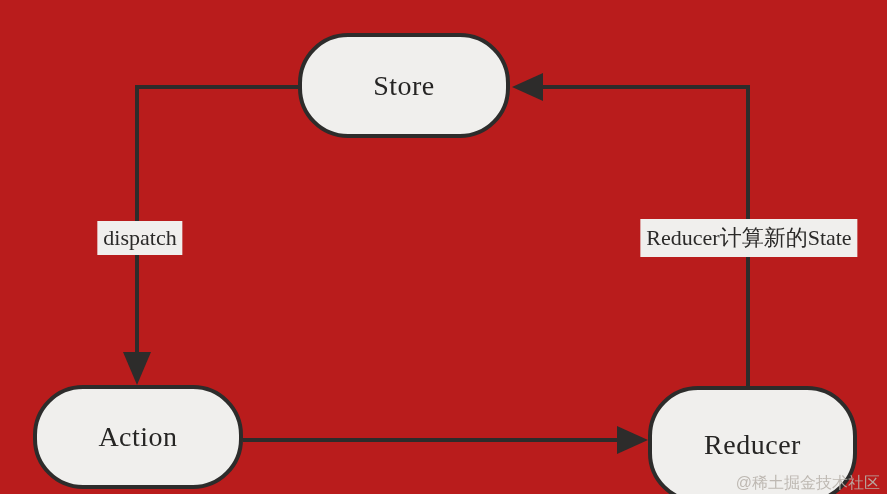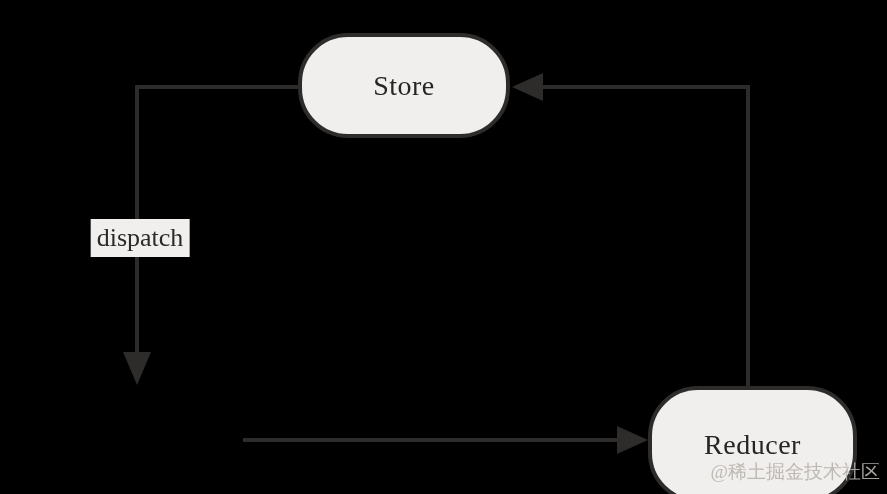--- a/index.html
+++ b/index.html
@@ -4,21 +4,21 @@
 <style>
   html, body {
     margin: 0;
     padding: 0;
     background: #f0efed;
   }
   .canvas {
     position: relative;
     width: 887px;
     height: 494px;
-    background: #000000;
+    background: #b91c1c;
     overflow: hidden;
     font-family: "Liberation Serif", "DejaVu Serif", serif;
   }
   .node {
     position: absolute;
     border: 4px solid #2d2c2b;
     border-radius: 50px;
     background: #f0efed;
     display: flex;
     align-items: center;
@@ -72,40 +72,40 @@
     border-top: 14px solid transparent;
     border-bottom: 14px solid transparent;
     border-right: 31px solid #2d2c2b;
   }
 
   .edge-label {
     position: absolute;
     transform: translate(-50%, -50%);
     background: #f0efed;
     color: #2b2a29;
-    font-size: 26px;
+    font-size: 22px;
     padding: 4px 6px;
     white-space: nowrap;
     z-index: 3;
     text-align: center;
   }
   .lbl-dispatch { left: 140px; top: 238px; }
   .lbl-handle   { left: 447px; top: 439px; }
   .lbl-compute  { left: 749px; top: 238px; }
 
   .watermark {
     position: absolute;
     right: 7px;
-    bottom: 9px;
-    font-size: 19px;
+    bottom: 0;
+    font-size: 16px;
     color: #b9b3ac;
     opacity: 0.9;
     z-index: 4;
     white-space: nowrap;
-    font-family: Liberation Serif, serif;
+    font-family: Liberation Sans, sans-serif;
   }
 </style>
 </head>
 <body>
 
 <div class="canvas">
 
   <div class="line l-store-left-h"></div>
   <div class="line l-store-left-v"></div>
   <div class="arrow arrow-down"></div>
@@ -113,21 +113,25 @@
   <div class="line l-action-right"></div>
   <div class="arrow arrow-right"></div>
 
   <div class="line l-reducer-up"></div>
   <div class="line l-top-right-h"></div>
   <div class="arrow arrow-left"></div>
 
   <div class="node node-store">
     <span>Store</span>
   </div>
+  <div class="node node-action">
+    <span>Action</span>
+  </div>
   <div class="node node-reducer">
     <span>Reducer</span>
   </div>
 
   <div class="edge-label lbl-dispatch">dispatch</div>
+  <div class="edge-label lbl-compute">Reducer计算新的State</div>
 
   <div class="watermark">@稀土掘金技术社区</div>
 
 </div>
 
 </body></html>

